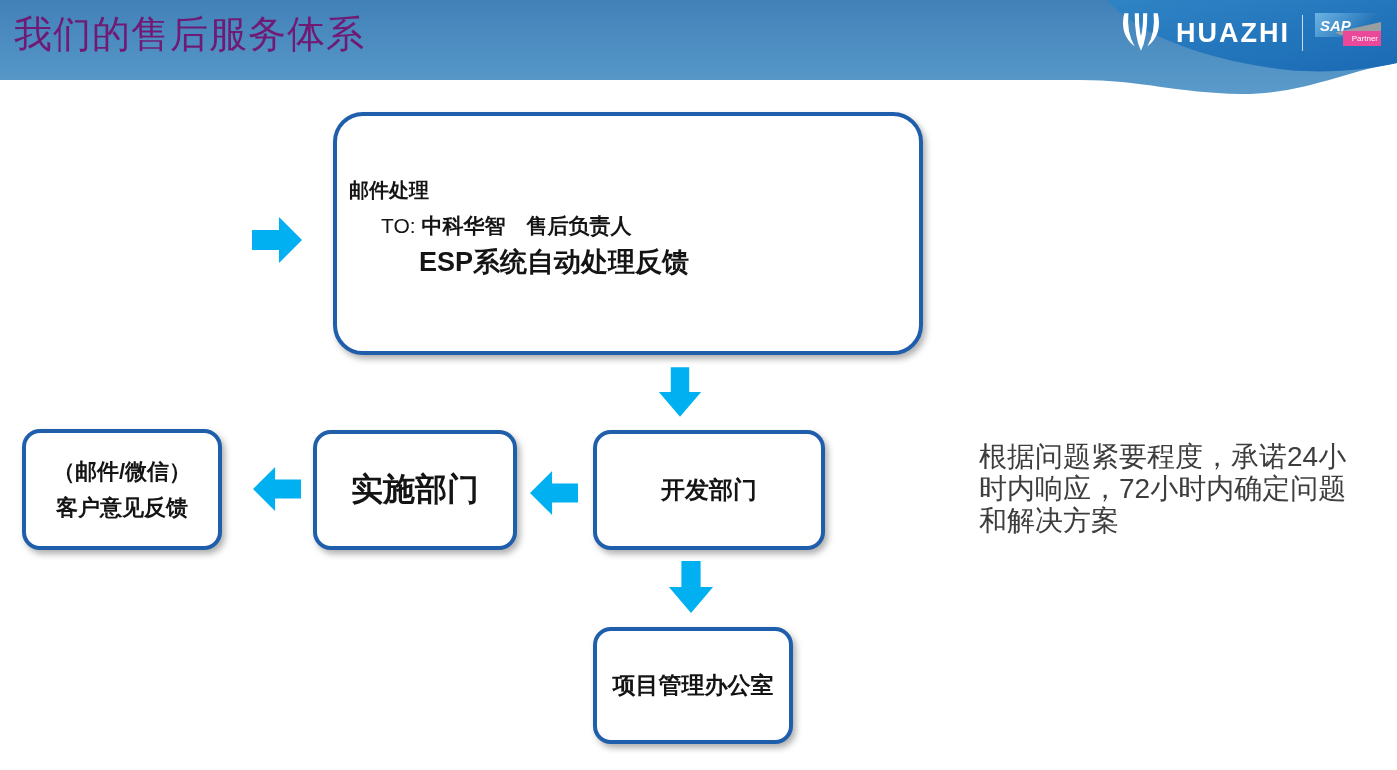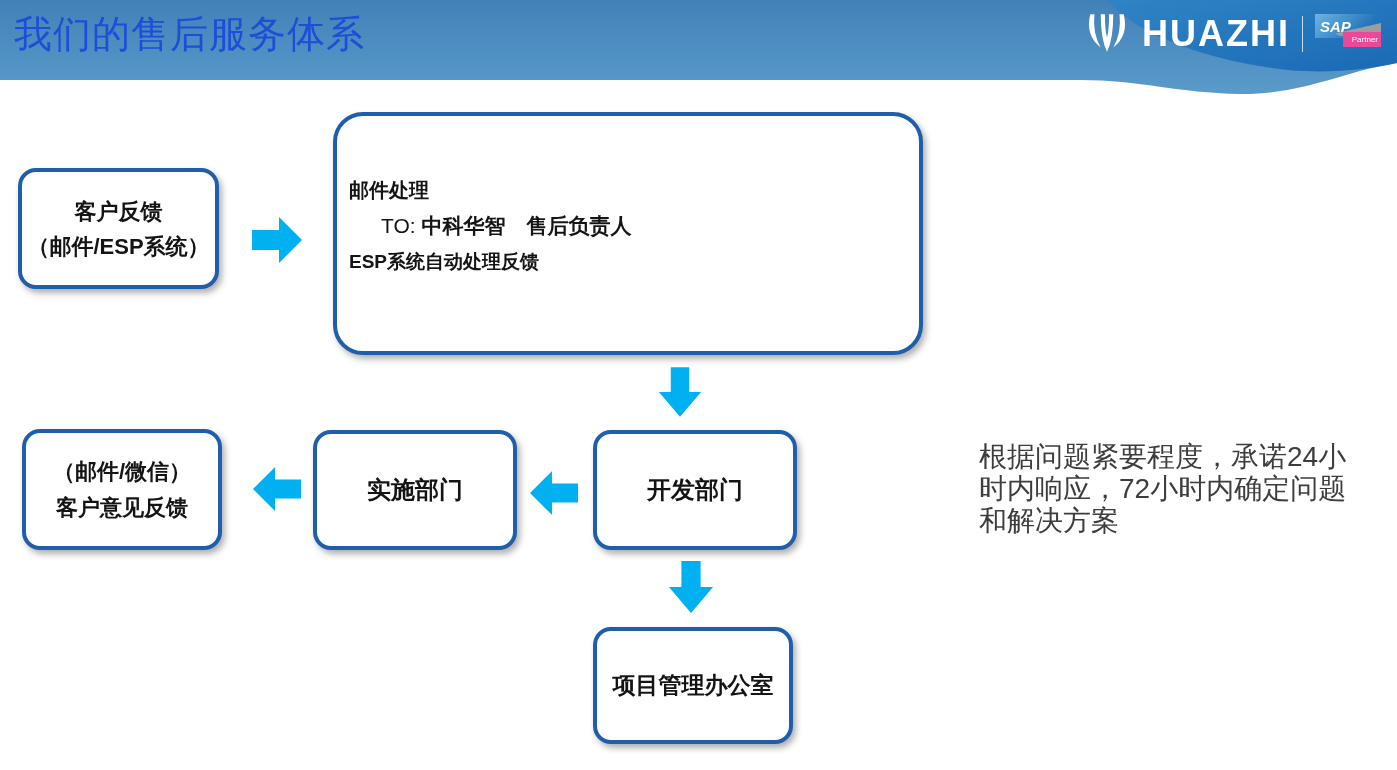--- a/index.html
+++ b/index.html
@@ -3,24 +3,24 @@
 <meta charset="utf-8">
 <style>
   html,body{margin:0;padding:0;}
   body{font-family:"Liberation Sans","DejaVu Sans",sans-serif;background:#ffffff;}
   .slide{position:relative;width:1397px;height:770px;background:#ffffff;overflow:hidden;}
 
   
   .header-svg{position:absolute;left:0;top:0;z-index:1;}
   .slide-title{
     position:absolute;left:14px;top:9px;z-index:3;
-    color:#1d4ed8;font-size:38px;font-weight:500;letter-spacing:1px;white-space:nowrap;
+    color:#701a75;font-size:38px;font-weight:500;letter-spacing:1px;white-space:nowrap;
   }
   .logo-bar{position:absolute;top:13px;right:16px;z-index:4;display:flex;align-items:center;gap:12px;}
-  .huazhi-text{color:#ffffff;font-size:36px;font-weight:bold;letter-spacing:2px;}
+  .huazhi-text{color:#ffffff;font-size:27px;font-weight:bold;letter-spacing:2px;}
   .logo-divider{width:1px;height:36px;background:rgba(255,255,255,.75);}
   .sap-logo{position:relative;width:66px;height:40px;}
   .sap-shape{
     position:absolute;left:0;top:0;width:62px;height:24px;
     background:linear-gradient(135deg,#6cb4e4 0%,#2a79bc 70%,#1b62a6 100%);
     clip-path:polygon(0 0,100% 0,72% 100%,0 100%);
     color:#ffffff;font-size:15px;font-weight:bold;font-style:italic;
     display:flex;align-items:center;padding-left:5px;box-sizing:border-box;text-align:center;
   }
   .sap-swoosh{
@@ -41,24 +41,24 @@
     display:flex;flex-direction:column;align-items:center;justify-content:center;
     color:#141414;font-weight:bold;text-align:center;box-sizing:border-box;
   }
   .box-customer-feedback{left:18px;top:168px;width:201px;height:121px;font-size:22px;line-height:35px;}
   .box-mail{left:333px;top:112px;width:590px;height:243px;border-radius:30px;
     align-items:flex-start;justify-content:flex-start;padding:56px 12px 0 12px;text-align:left;}
   .box-mail .mline{line-height:36px;white-space:pre;}
   .mline1{font-size:20px;margin-left:0;}
   .mline2{font-size:21px;margin-left:32px;}
   .mline2 .to-prefix{font-weight:400;}
-  .mline3{font-size:19px;}
+  .mline3{font-size:27px;margin-left:70px;}
   .box-opinion{left:22px;top:429px;width:200px;height:121px;font-size:22px;line-height:36px;}
-  .box-impl{left:313px;top:430px;width:204px;height:120px;font-size:24px;}
-  .box-dev{left:593px;top:430px;width:204px;height:120px;font-size:24px;}
+  .box-impl{left:313px;top:430px;width:204px;height:120px;font-size:32px;}
+  .box-dev{left:593px;top:430px;width:232px;height:120px;font-size:24px;}
   .box-pmo{left:593px;top:627px;width:200px;height:117px;font-size:23px;}
 
   .arrow{position:absolute;}
   .arrow svg{display:block;}
 
   .sla-note{
     position:absolute;left:979px;top:441px;width:424px;
     color:#3d3d3d;font-size:28px;line-height:32px;font-weight:400;
   }
 </style>
@@ -92,24 +92,20 @@
     </svg>
     <span class="huazhi-text">HUAZHI</span>
     <span class="logo-divider"></span>
     <span class="sap-logo">
       <span class="sap-shape">SAP</span>
       <span class="sap-swoosh"></span>
       <span class="sap-partner-bar">Partner</span>
     </span>
   </div>
 
-  <div class="fbox box-customer-feedback">
-    <div>客户反馈</div>
-    <div>（邮件/ESP系统）</div>
-  </div>
 
   <div class="arrow" style="left:252px;top:214px;">
     <svg width="50" height="52" viewBox="0 0 50 50">
       <polygon points="0,15 27,15 27,2 50,25 27,48 27,35 0,35" fill="var(--arrow,#00b0f0)"></polygon>
     </svg>
   </div>
 
   <div class="fbox box-mail">
     <div class="mline mline1">邮件处理</div>
     <div class="mline mline2"><span class="to-prefix">TO: </span><span>中科华智　售后负责人</span></div>

